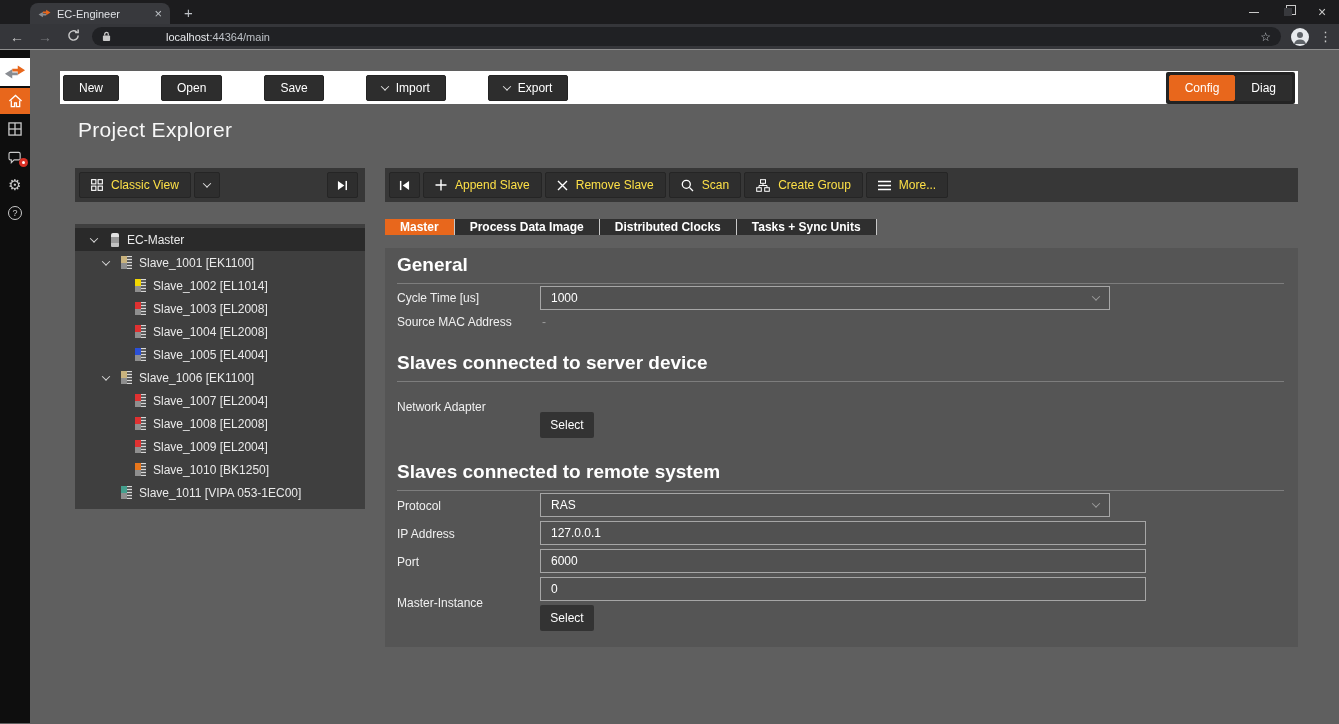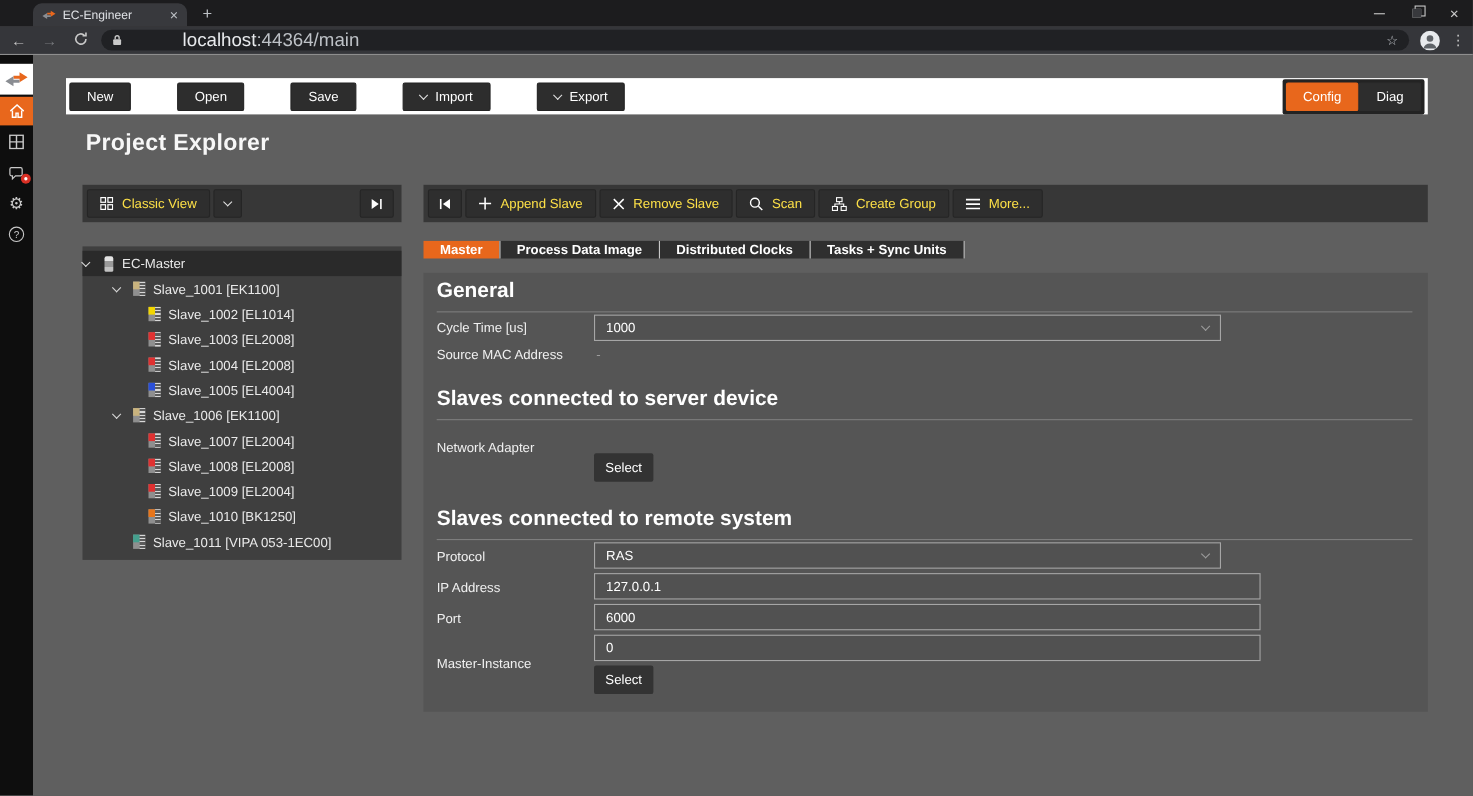--- a/index.html
+++ b/index.html
@@ -21,21 +21,21 @@
   .restore::before { content:""; position:absolute; left:1px; top:-4px; width:8px; height:8px; border:1px solid #c9c9c9; }
   .restore::after { content:""; position:absolute; left:-1px; top:-1px; width:8px; height:8px; background:#38393d; }
   .winclose { font-size:14px; }
 
   .urlbar { height:26px; background:#35363a; display:flex; align-items:center; padding:0 8px; gap:10px;
             border-bottom:1px solid #8e8e8e; }
   .navicon { color:#c9c9c9; font-size:14px; width:18px; text-align:center; }
   .navicon.dim { color:#77797d; }
   .urlpill { flex:1; height:19px; background:#202124; border-radius:10px; display:flex; align-items:center;
              padding:0 10px; gap:7px; }
-  .urltext { font-size:17px; color:#e8eaed;padding-left:48px; }
+  .urltext { font-size:11px; color:#e8eaed;padding-left:48px; }
   .urltext .path { color:#bdc1c6; }
   .star { margin-left:auto; color:#bdc1c6; font-size:12px; }
   .dots { color:#c9c9c9; font-size:13px; letter-spacing:0; width:12px; text-align:center; }
 
   
   .app { display:flex; height:673px; }
   .side { width:30px; background:#0e0e0e; position:relative; flex:none; }
   .logo-tile { margin-top:8px; width:30px; height:28px; background:#ffffff; display:flex; align-items:center; justify-content:center; }
   .sbtn { width:30px; height:26px; margin-top:2px; display:flex; align-items:center; justify-content:center; position:relative; }
   .sbtn.active { background:#e8671c; }
@@ -52,37 +52,37 @@
   .toolstrip { position:absolute; left:30px; top:21px; width:1238px; height:33px; background:#ffffff;
                display:flex; align-items:center; padding:0 3px;gap:40px; }
   .tbtn { height:26px; background:#2d2d2d; border:1px solid #242424; border-radius:2px; color:#fff;
           font-size:12px; display:flex; align-items:center; padding:0 15px; margin-right:2px; gap:8px; }
   .cdown { width:6px; height:6px; border-right:1.5px solid #e0e0e0; border-bottom:1.5px solid #e0e0e0;
            transform:rotate(45deg) translate(-1px,-1px); display:inline-block; flex:none; }
   .cfgwrap { margin-left:auto; background:#232323; padding:3px; display:flex; border-radius:2px; }
   .tbtn.orange { background:#e8671c; border-color:#e8671c; margin-right:0;justify-content:flex-end; }
   .tbtn.diag { background:#2d2d2d; border-color:#2d2d2d; margin-right:0; }
 
-  .pagetitle { position:absolute; left:48px; top:68px; font-size:21px; font-weight:700; color:#f7f7f7;
+  .pagetitle { position:absolute; left:48px; top:68px; font-size:21px; font-weight:400; color:#f7f7f7;
                letter-spacing:0.3px; }
 
   
   .headbar { position:absolute; top:118px; height:34px; background:#373737; display:flex; align-items:center; padding:0 4px; }
   .lefthead { left:45px; width:290px; }
   .righthead { left:355px; width:913px; }
   .hbtn { height:26px; background:#2e2e2e; border:1px solid #252525; border-radius:2px; color:#fde047; font-size:12px;
           display:flex; align-items:center; padding:0 11px; margin-right:3px; gap:8px; }
   .hbtn.iconly { padding:0 9px; }
   .pushright { margin-left:auto; }
 
   
   .tree { position:absolute; left:45px; top:174px; width:290px; background:#3f3f3f; padding:4px 0 5px; }
   .trow { height:23px; display:flex; align-items:center; color:#eaeaea; font-size:12px; }
   .trow.sel { background:#2a2a2a; }
-  .lvl0 { padding-left:0; } .lvl1 { padding-left:28px; } .lvl2 { padding-left:60px; }
+  .lvl0 { padding-left:16px; } .lvl1 { padding-left:28px; } .lvl2 { padding-left:60px; }
   .texp { width:18px; flex:none; display:flex; align-items:center; }
   .texp .cdown { border-color:#d8d8d8; }
   .sicon { width:11px; height:13px; position:relative; background:#8f8f8f; margin-right:7px; flex:none; }
   .sicon::after { content:""; position:absolute; right:0; top:0; width:5px; height:100%;
                   background:repeating-linear-gradient(180deg,#d8d8d8 0 1px,#5c5c5c 1px 3px); }
   .sicon::before { content:""; position:absolute; left:0; top:0; width:6px; height:7px; background:var(--c,#9a9a9a); }
   .micon { width:8px; height:14px; margin:0 8px 0 2px; flex:none; border-radius:2px 2px 1px 1px;
            background:linear-gradient(180deg,#e3e3e3 0 4px,#9a9a9a 4px 10px,#c2c2c2 10px 14px); }
 
   

